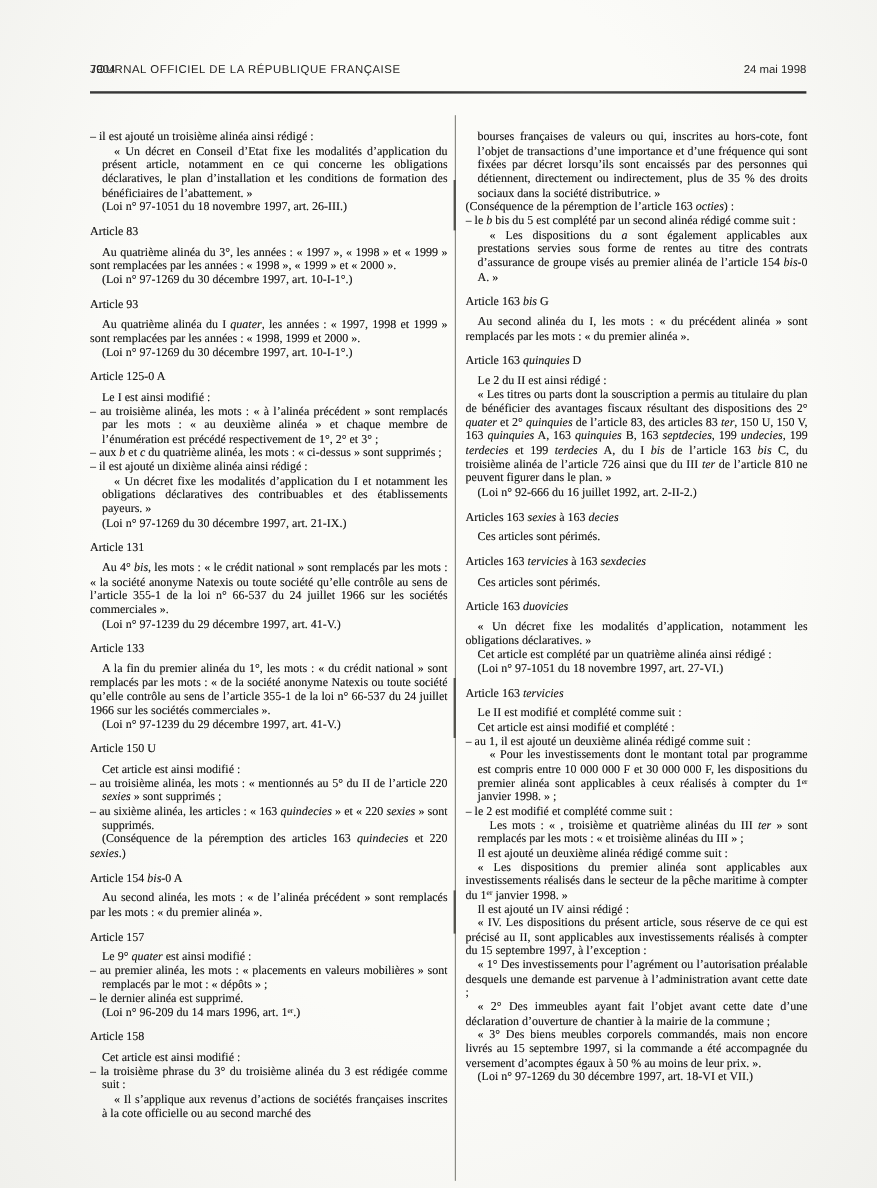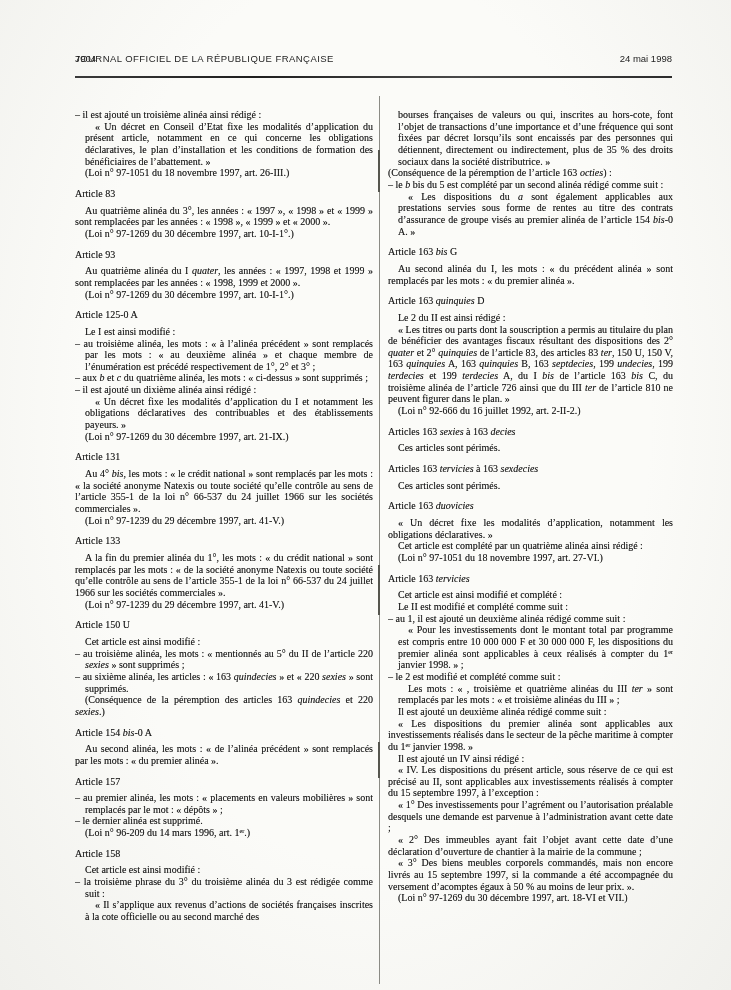--- a/index.html
+++ b/index.html
@@ -82,20 +82,21 @@
       <p class="b-p">A la fin du premier alinéa du 1°, les mots : « du crédit national » sont remplacés par les mots : « de la société anonyme Natexis ou toute société qu’elle contrôle au sens de l’article 355-1 de la loi n° 66-537 du 24 juillet 1966 sur les sociétés commerciales ».</p>
       <p class="b-ref">(Loi n° 97-1239 du 29 décembre 1997, art. 41-V.)</p>
       <p class="b-h">Article 150 U</p>
       <p class="b-p">Cet article est ainsi modifié :</p>
       <p class="b-dash">– au troisième alinéa, les mots : « mentionnés au 5° du II de l’article 220 <i>sexies</i> » sont supprimés ;</p>
       <p class="b-dash">– au sixième alinéa, les articles : « 163 <i>quindecies</i> » et « 220 <i>sexies</i> » sont supprimés.</p>
       <p class="b-p">(Conséquence de la péremption des articles 163 <i>quindecies</i> et 220 <i>sexies</i>.)</p>
       <p class="b-h">Article 154 <i>bis</i>-0 A</p>
       <p class="b-p">Au second alinéa, les mots : « de l’alinéa précédent » sont remplacés par les mots : « du premier alinéa ».</p>
       <p class="b-h">Article 157</p>
+      <p class="b-p">Le 9° <i>quater</i> est ainsi modifié :</p>
       <p class="b-dash">– au premier alinéa, les mots : « placements en valeurs mobilières » sont remplacés par le mot : « dépôts » ;</p>
       <p class="b-dash">– le dernier alinéa est supprimé.</p>
       <p class="b-ref">(Loi n° 96-209 du 14 mars 1996, art. 1<sup>er</sup>.)</p>
       <p class="b-h">Article 158</p>
       <p class="b-p">Cet article est ainsi modifié :</p>
       <p class="b-dash">– la troisième phrase du 3° du troisième alinéa du 3 est rédigée comme suit :</p>
       <p class="b-quote">« Il s’applique aux revenus d’actions de sociétés françaises inscrites à la cote officielle ou au second marché des</p>
     </div>
   <div class="divider"></div>
   <div class="bar b1"></div>
@@ -114,22 +115,22 @@
       <p class="b-ref">(Loi n° 92-666 du 16 juillet 1992, art. 2-II-2.)</p>
       <p class="b-h">Articles 163 <i>sexies</i> à 163 <i>decies</i></p>
       <p class="b-p">Ces articles sont périmés.</p>
       <p class="b-h">Articles 163 <i>tervicies</i> à 163 <i>sexdecies</i></p>
       <p class="b-p">Ces articles sont périmés.</p>
       <p class="b-h">Article 163 <i>duovicies</i></p>
       <p class="b-p">« Un décret fixe les modalités d’application, notamment les obligations déclaratives. »</p>
       <p class="b-p">Cet article est complété par un quatrième alinéa ainsi rédigé :</p>
       <p class="b-ref">(Loi n° 97-1051 du 18 novembre 1997, art. 27-VI.)</p>
       <p class="b-h">Article 163 <i>tervicies</i></p>
+      <p class="b-p">Le II est modifié et complété comme suit :</p>
       <p class="b-p">Cet article est ainsi modifié et complété :</p>
-      <p class="b-p">Le II est modifié et complété comme suit :</p>
       <p class="b-dash">– au 1, il est ajouté un deuxième alinéa rédigé comme suit :</p>
       <p class="b-quote">« Pour les investissements dont le montant total par programme est compris entre 10 000 000 F et 30 000 000 F, les dispositions du premier alinéa sont applicables à ceux réalisés à compter du 1<sup>er</sup> janvier 1998. » ;</p>
       <p class="b-dash">– le 2 est modifié et complété comme suit :</p>
       <p class="b-quote">Les mots : « , troisième et quatrième alinéas du III <i>ter</i> » sont remplacés par les mots : « et troisième alinéas du III » ;</p>
       <p class="b-p">Il est ajouté un deuxième alinéa rédigé comme suit :</p>
       <p class="b-p">« Les dispositions du premier alinéa sont applicables aux investissements réalisés dans le secteur de la pêche maritime à compter du 1<sup>er</sup> janvier 1998. »</p>
       <p class="b-p">Il est ajouté un IV ainsi rédigé :</p>
       <p class="b-p">« IV. Les dispositions du présent article, sous réserve de ce qui est précisé au II, sont applicables aux investissements réalisés à compter du 15 septembre 1997, à l’exception :</p>
       <p class="b-p">« 1° Des investissements pour l’agrément ou l’autorisation préalable desquels une demande est parvenue à l’administration avant cette date ;</p>
       <p class="b-p">« 2° Des immeubles ayant fait l’objet avant cette date d’une déclaration d’ouverture de chantier à la mairie de la commune ;</p>

